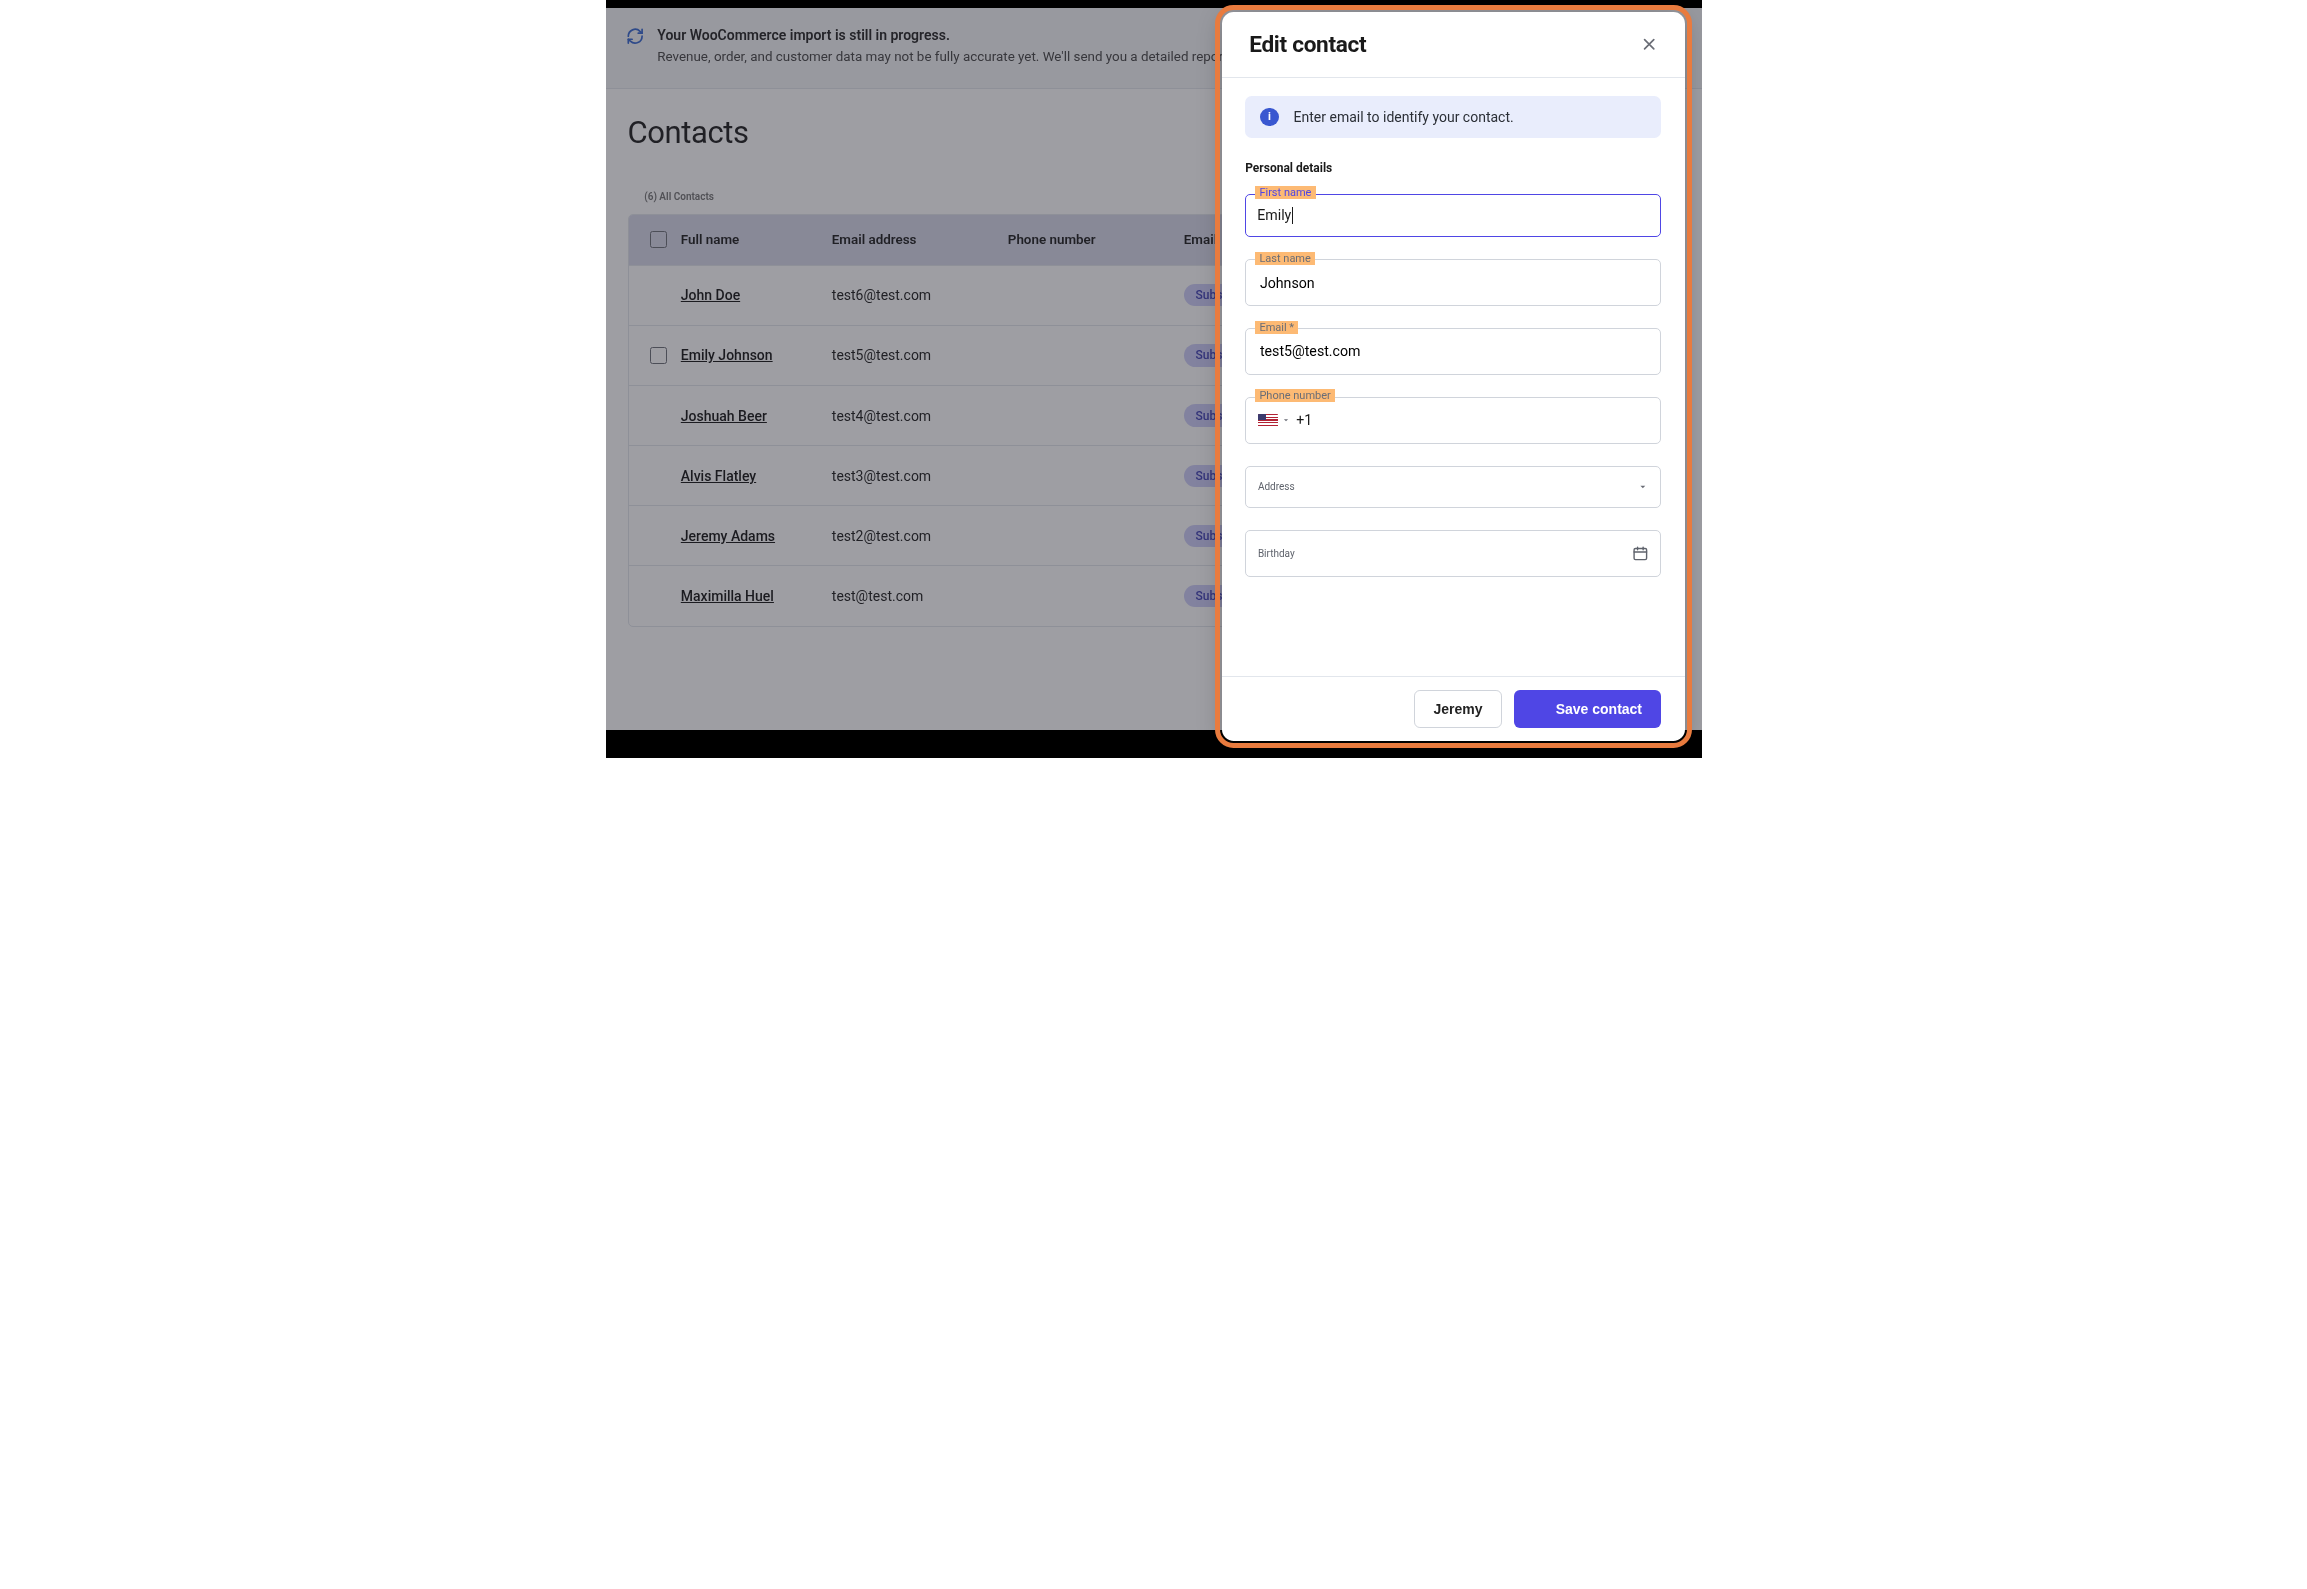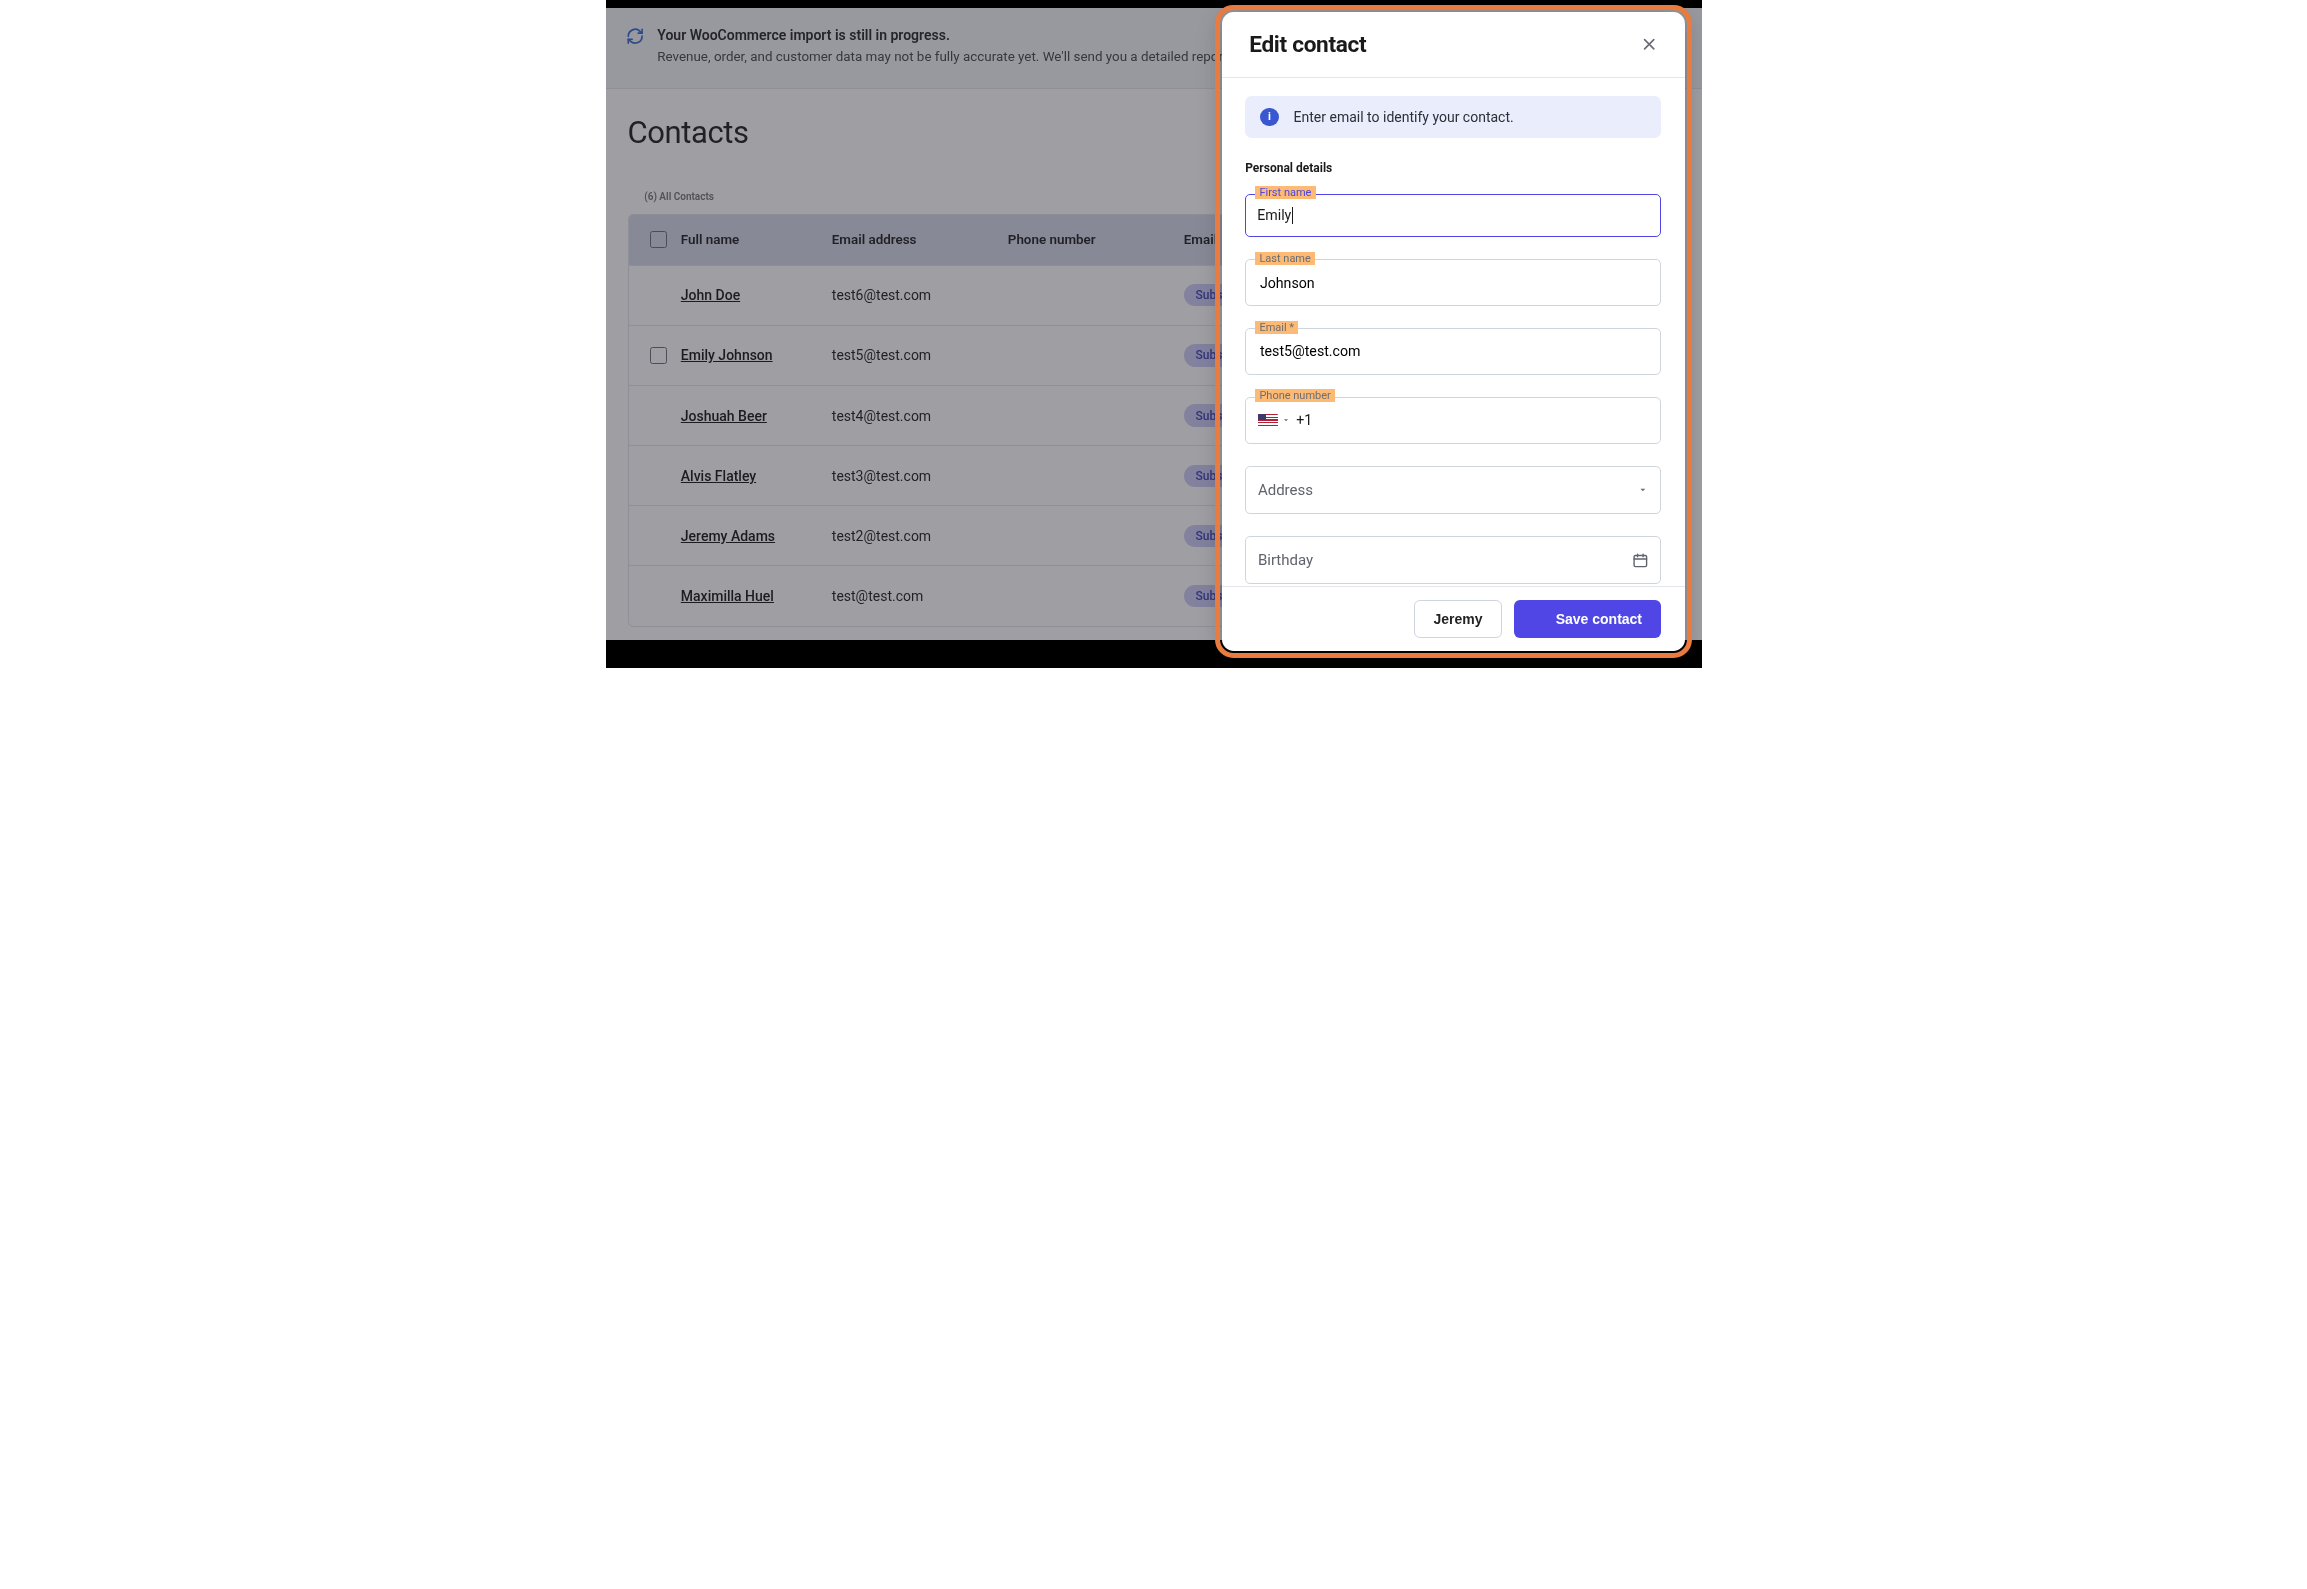--- a/index.html
+++ b/index.html
@@ -18,21 +18,21 @@
   }
   * { box-sizing: border-box; }
   html, body {
     margin: 0; padding: 0;
     font-family: -apple-system, BlinkMacSystemFont, "Segoe UI", Roboto, Arial, sans-serif;
     color: var(--text);
     background: #fff;
   }
   .stage {
     width: 1096px;
-    height: 668px;
+    height: 758px;
     margin: 0 auto;
     background: #000;
     position: relative;
     overflow: hidden;
   }
   .app {
     position: absolute;
     top: 8.4px; left: 0; right: 0; bottom: 28px;
     background: #fff;
   }
@@ -220,21 +220,21 @@
     font-size: 14.2px;
     font-family: inherit;
     flex: 1;
     background: transparent;
   }
   .placeholder-control {
     width: 100%;
     border: 1.3px solid var(--border);
     border-radius: 5px;
     padding: 14.2px 11.7px;
-    font-size: 15px;
+    font-size: 10px;
     color: #5f636c;
     display: flex;
     align-items: center;
     justify-content: space-between;
     margin-bottom: 22px;
     background: #fff;
   }
   .phone-flag {
     display: flex; align-items: center; gap: 3.3px;
     padding-right: 5px;

